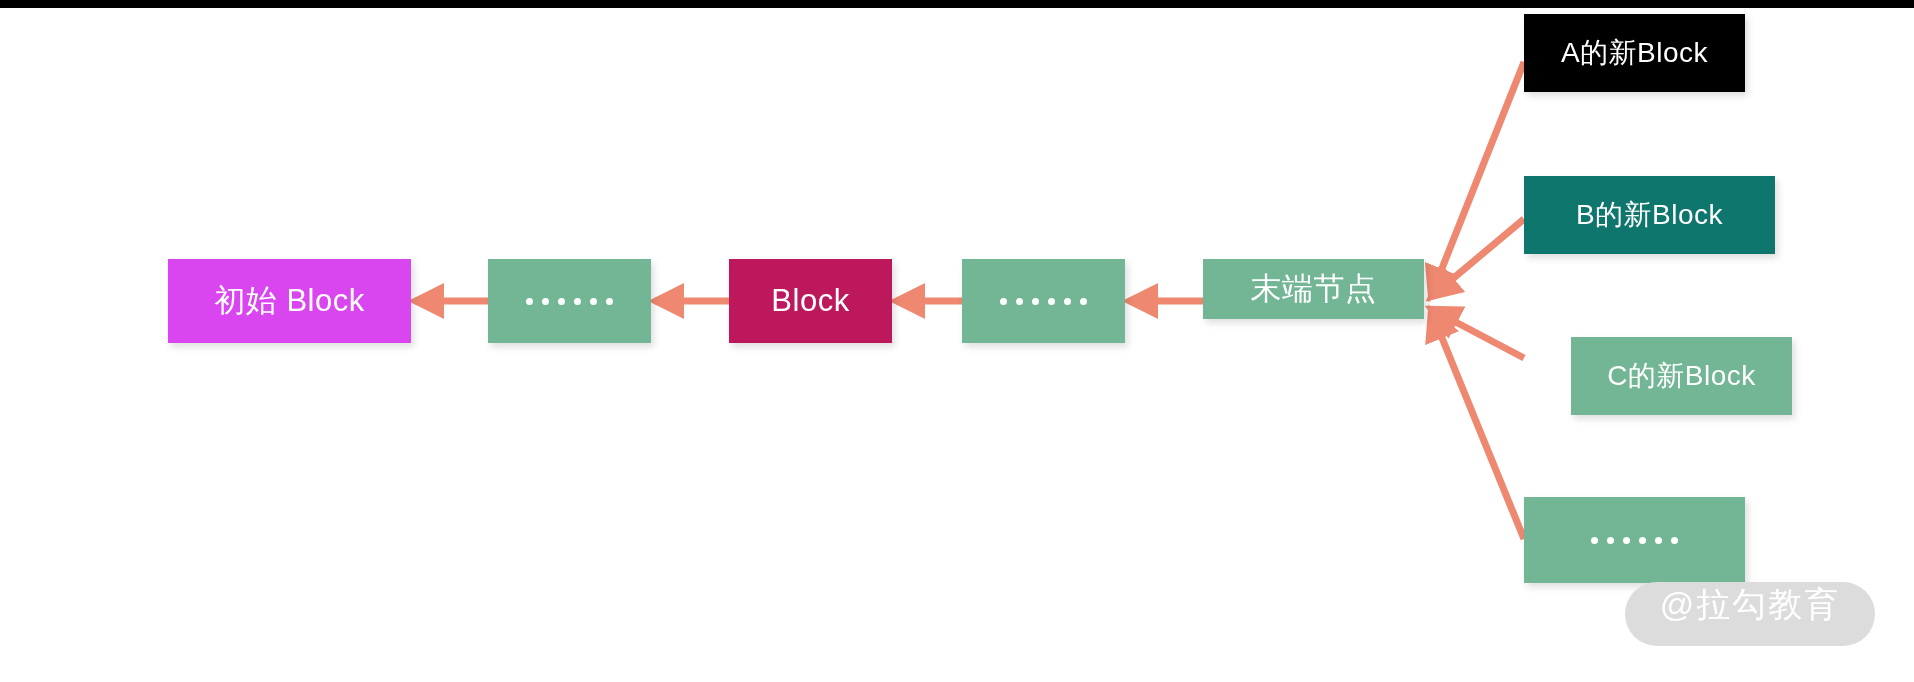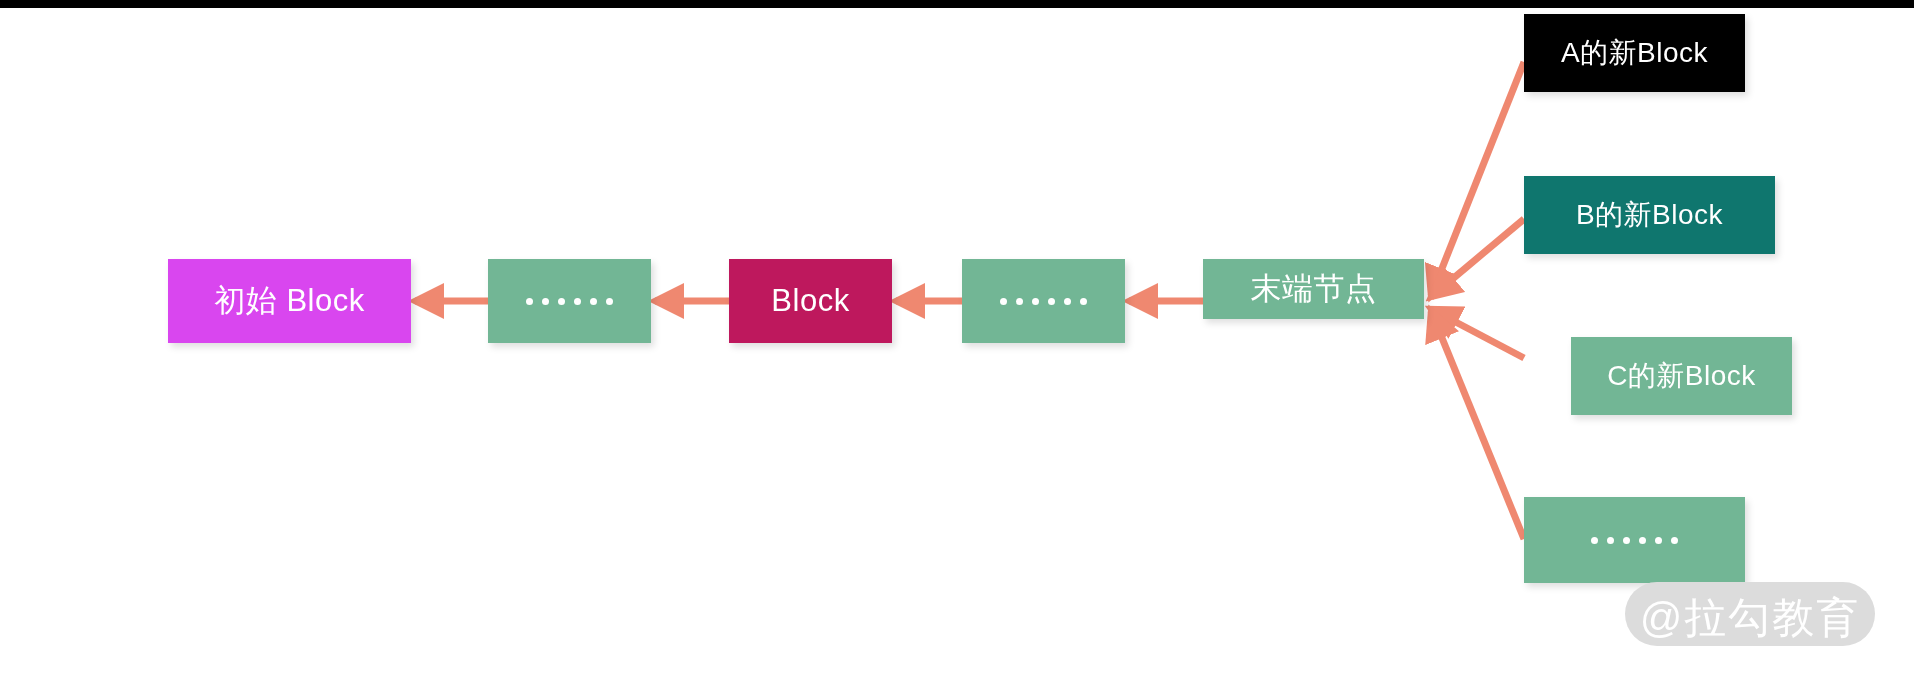--- a/index.html
+++ b/index.html
@@ -57,26 +57,26 @@
   .dots i {
     display: block;
     width: 7px;
     height: 7px;
     border-radius: 50%;
     background: #ffffff;
   }
   .watermark {
     position: absolute;
     display: flex;
-    align-items: flex-end;
+    align-items: flex-start;
     justify-content: center;
     background: #dcdcdc;
     border-radius: 40px;
     color: #ffffff;
-    font-size: 42px;
+    font-size: 34px;
     letter-spacing: 2px;
     user-select: none;
   }
 </style>
 </head>
 <body>
 
 <div id="canvas" style="width: 1914px; height: 682px; background: rgb(255, 255, 255);">
 
   <div class="topbar" style="background: rgb(0, 0, 0); width: 1914px;"></div>

